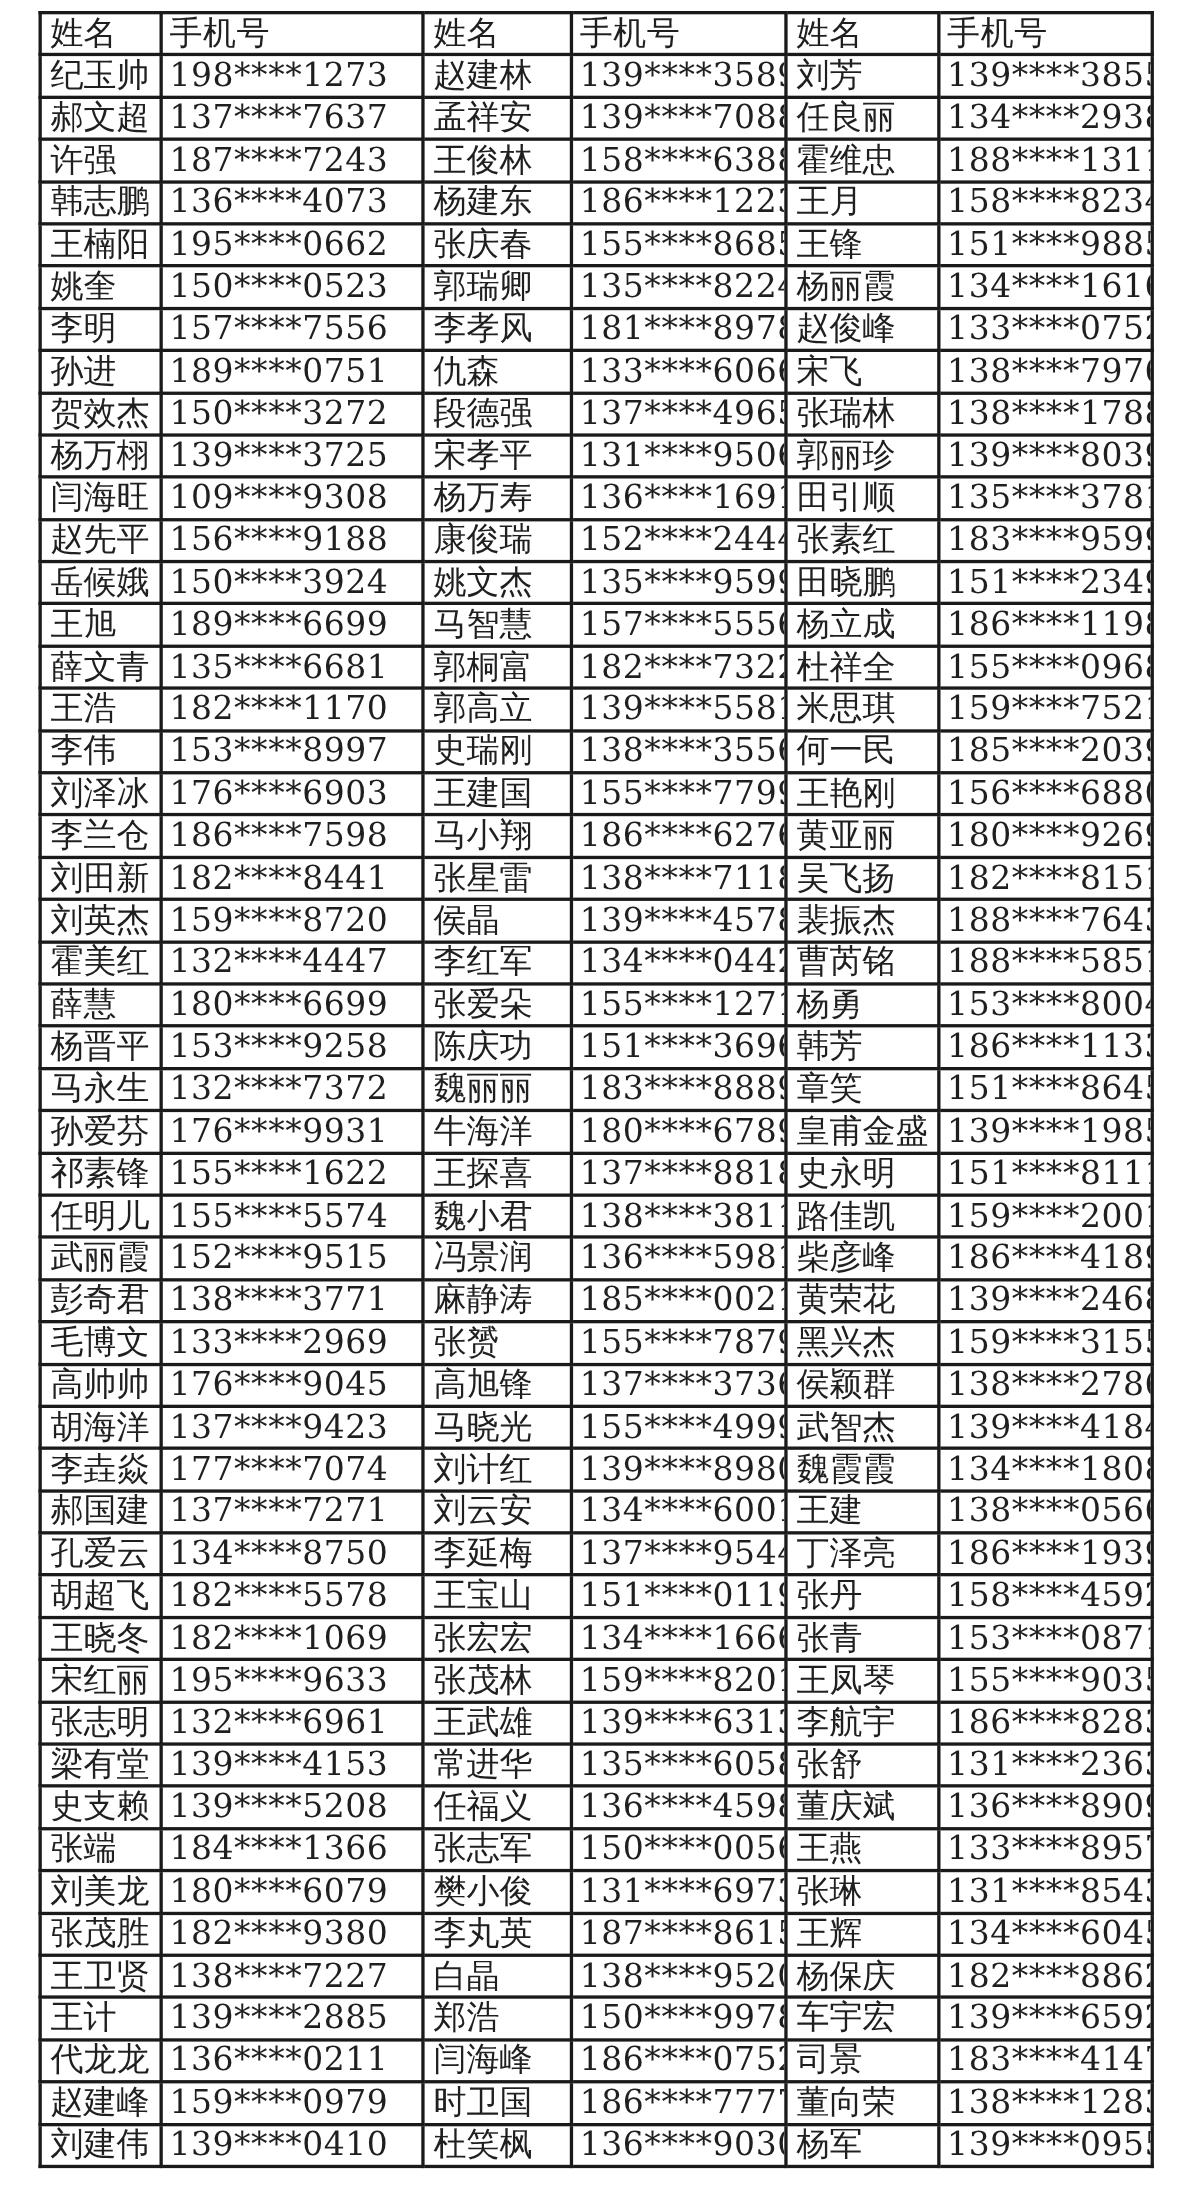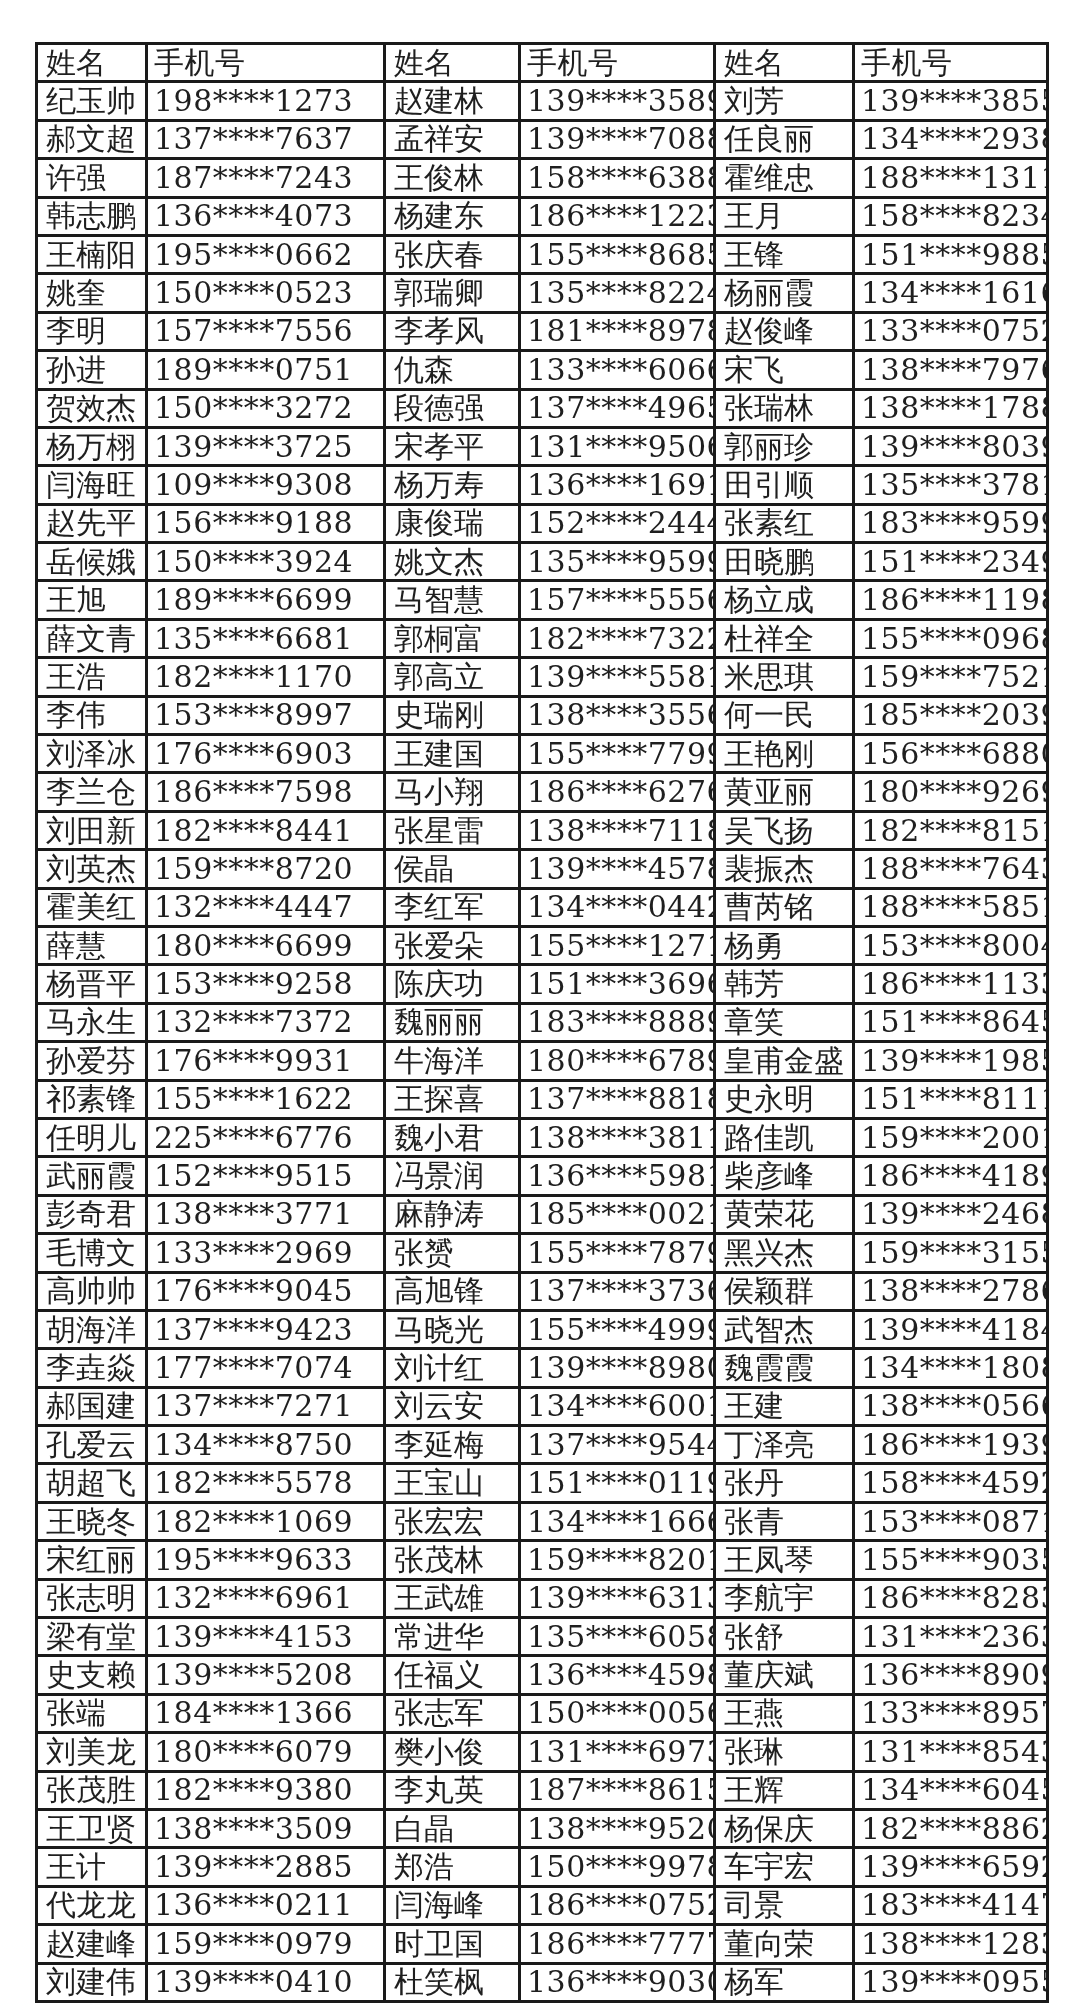--- a/index.html
+++ b/index.html
@@ -16,21 +16,20 @@
   .page {
     position: absolute;
     left: 35px;
     top: 10px;
     width: 1011px;
   }
   table.contacts {
     border-collapse: collapse;
     table-layout: fixed;
     width: 1011px;
-    margin-top: 32px;
   }
   table.contacts th,
   table.contacts td {
     border: 3px solid #1a1a1a;
     height: 35.4px;
     font-size: 30px;
     font-weight: 400;
     color: #1f1f1f;
     text-align: left;
     vertical-align: middle;
@@ -280,21 +279,21 @@
         <tr>
           <td class="name">祁素锋</td>
           <td class="phone">155****1622</td>
           <td class="name">王探喜</td>
           <td class="phone">137****8818</td>
           <td class="name">史永明</td>
           <td class="phone">151****8111</td>
         </tr>
         <tr>
           <td class="name">任明儿</td>
-          <td class="phone">225****6776</td>
+          <td class="phone">155****5574</td>
           <td class="name">魏小君</td>
           <td class="phone">138****3811</td>
           <td class="name">路佳凯</td>
           <td class="phone">159****2001</td>
         </tr>
         <tr>
           <td class="name">武丽霞</td>
           <td class="phone">152****9515</td>
           <td class="name">冯景润</td>
           <td class="phone">136****5981</td>
@@ -424,21 +423,21 @@
         <tr>
           <td class="name">张茂胜</td>
           <td class="phone">182****9380</td>
           <td class="name">李丸英</td>
           <td class="phone">187****8615</td>
           <td class="name">王辉</td>
           <td class="phone">134****6045</td>
         </tr>
         <tr>
           <td class="name">王卫贤</td>
-          <td class="phone">138****3509</td>
+          <td class="phone">138****7227</td>
           <td class="name">白晶</td>
           <td class="phone">138****9520</td>
           <td class="name">杨保庆</td>
           <td class="phone">182****8862</td>
         </tr>
         <tr>
           <td class="name">王计</td>
           <td class="phone">139****2885</td>
           <td class="name">郑浩</td>
           <td class="phone">150****9978</td>

